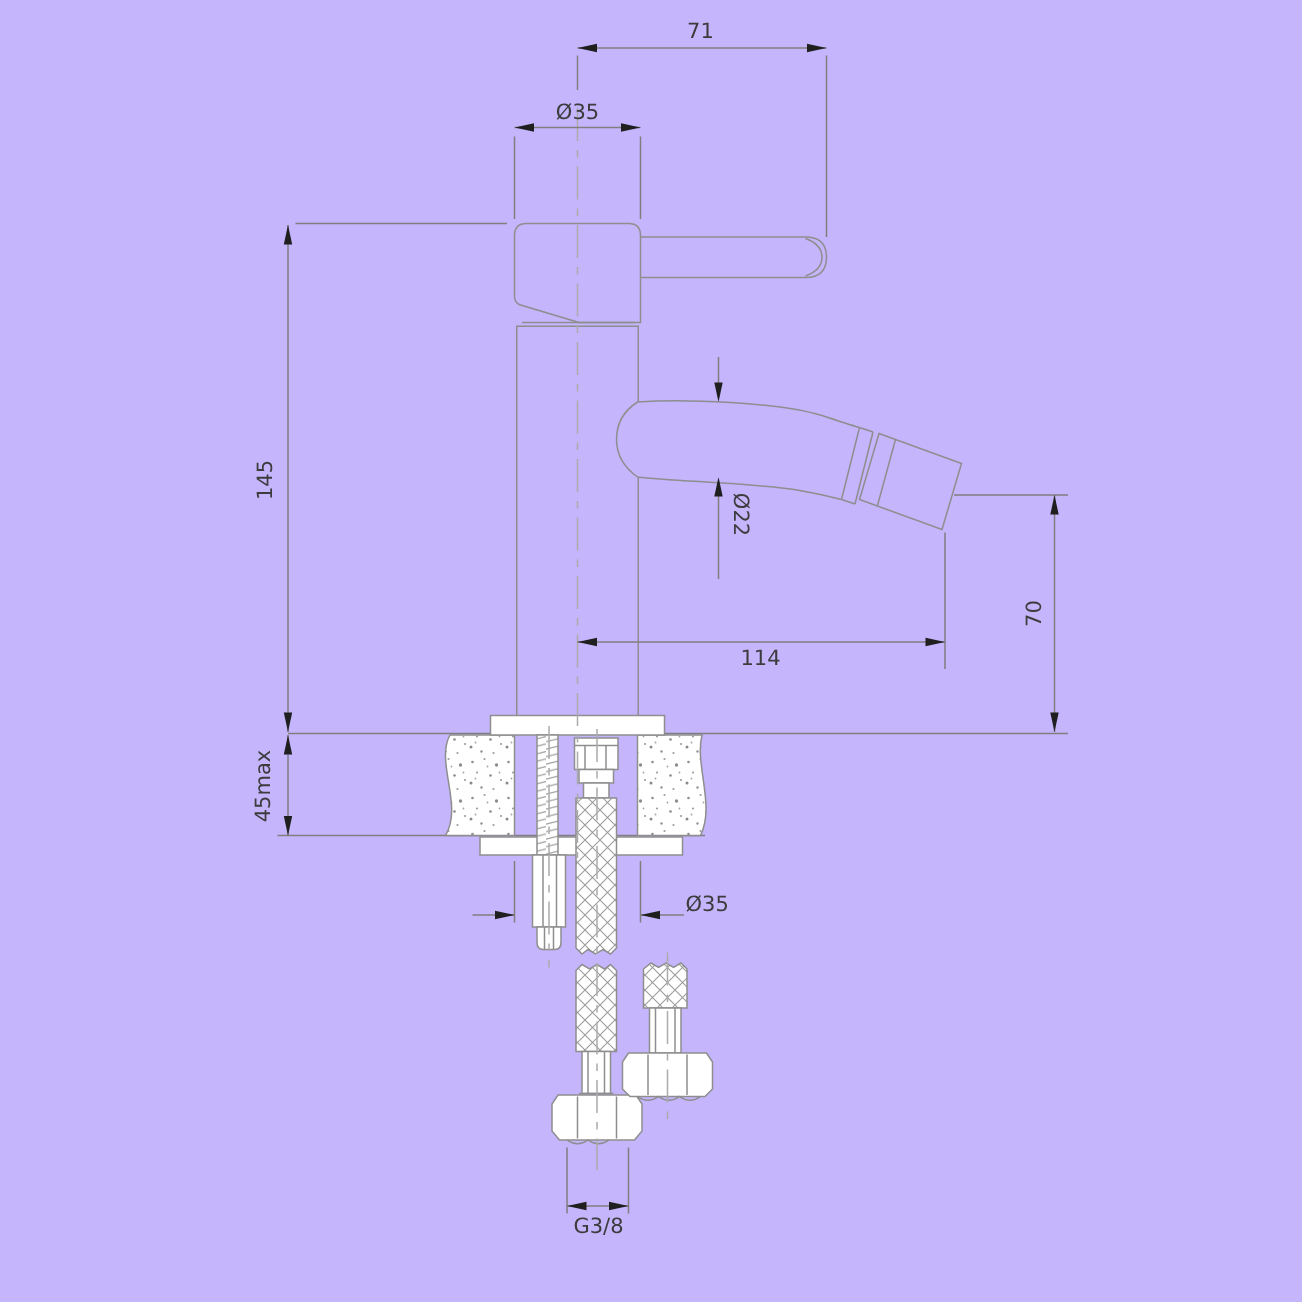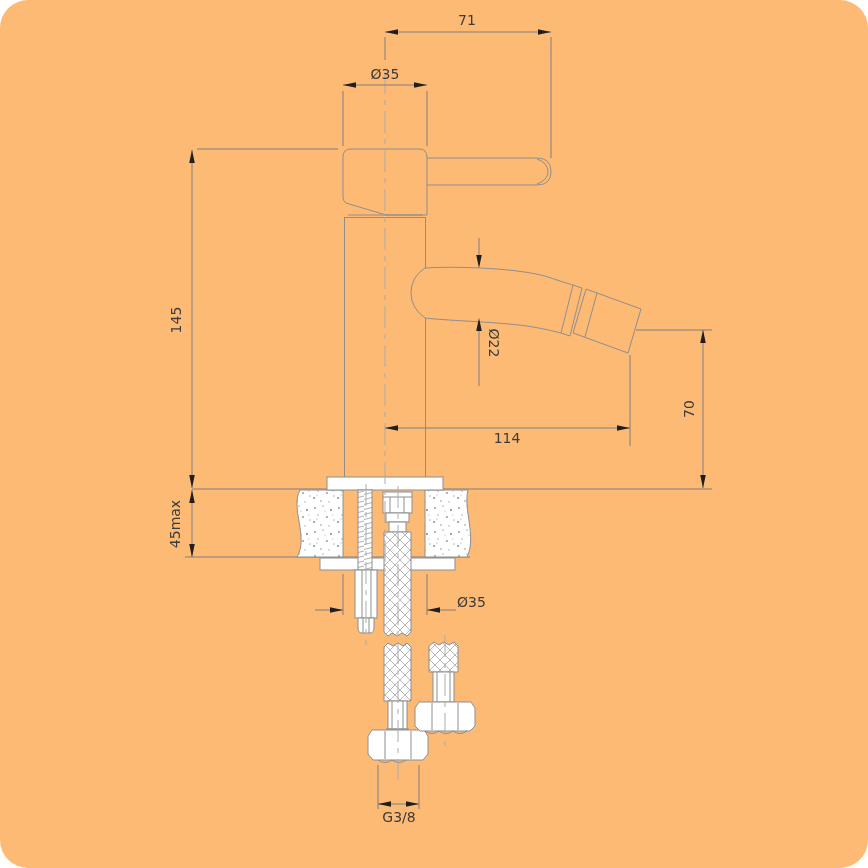--- a/index.html
+++ b/index.html
@@ -1,16 +1,16 @@
 <!DOCTYPE html>
 <html><head>
 <meta charset="utf-8">
 <style>
   html,body{margin:0;padding:0;background:#ffffff;}
-  .stage{width:868px;height:868px;background:#fdba74;position:relative;font-family:"DejaVu Sans",sans-serif;border-radius:28px;}
+  .stage{width:868px;height:868px;background:#c4b5fd;position:relative;font-family:"DejaVu Sans",sans-serif;}
   svg{display:block;}
   .ln   {stroke:#8e8e8e;stroke-width:1;fill:none;}
   .lnw  {stroke:#8e8e8e;stroke-width:1;fill:#ffffff;}
   .dim  {stroke:#7f7f7f;stroke-width:1;fill:none;}
   .cl   {stroke:#ababab;stroke-width:1;fill:none;stroke-dasharray:22 6 5 6;}
   .arr  {fill:#1f1f1f;stroke:none;}
   .dimtext{font-size:14px;fill:#3c3c3c;}
 </style>
 </head>
 <body>

